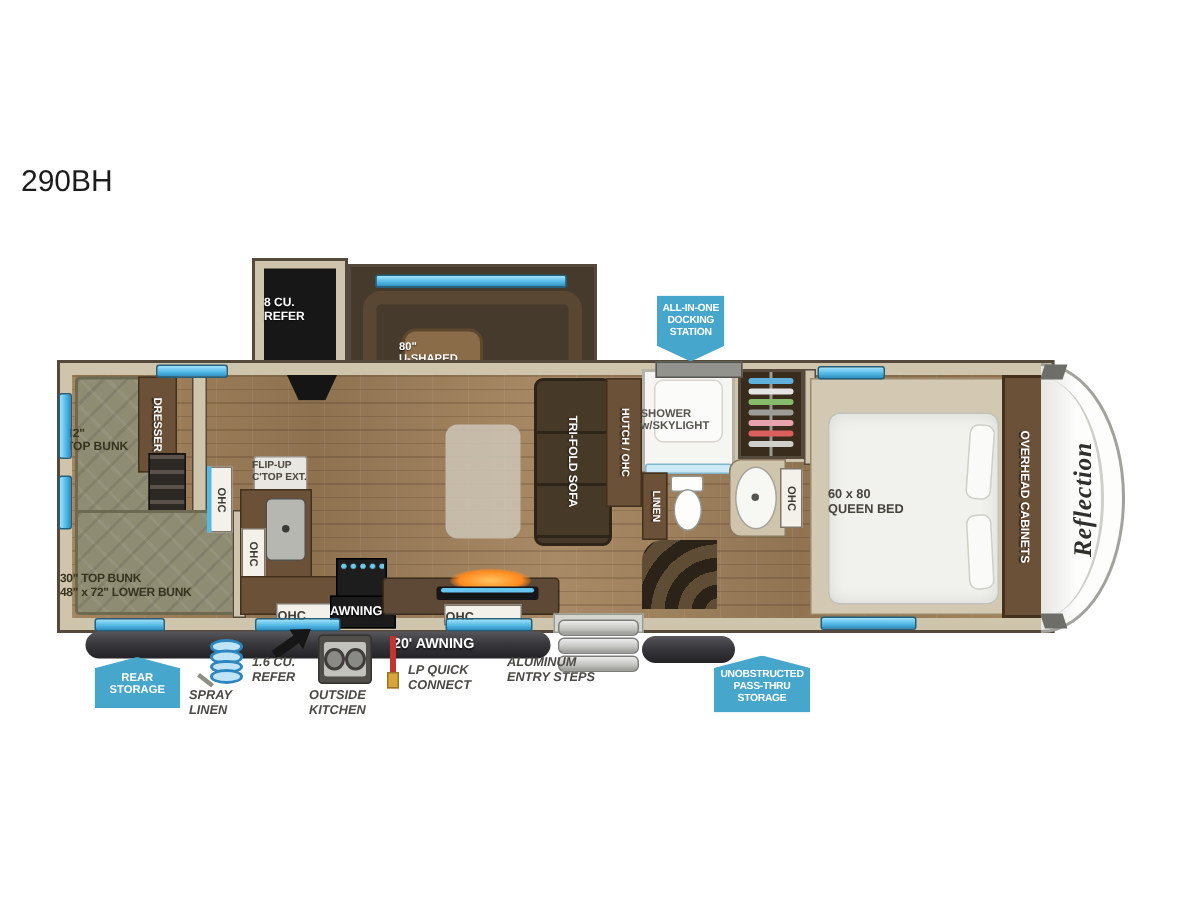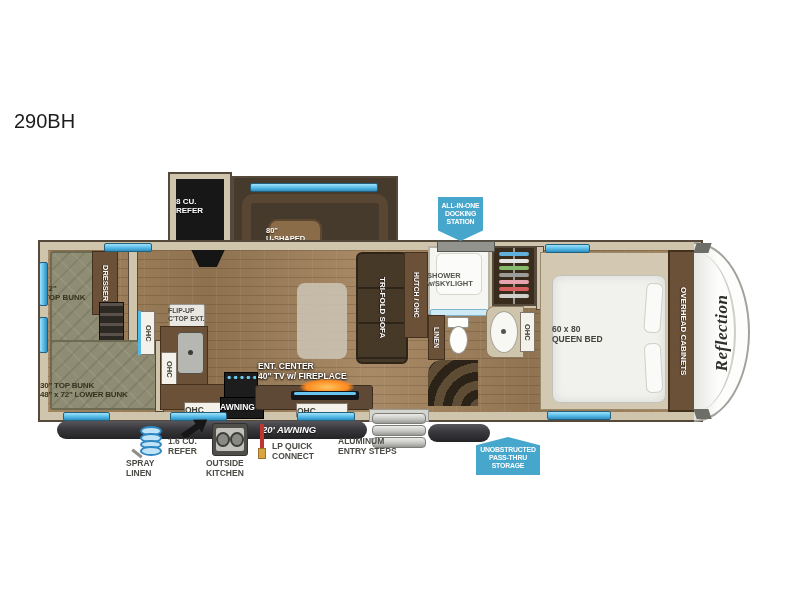--- a/index.html
+++ b/index.html
@@ -16,21 +16,21 @@
   .olive{background-color:#8f8c74;
     background-image:repeating-linear-gradient(135deg, rgba(0,0,0,0.09) 0 2px, transparent 2px 11px),
       repeating-linear-gradient(45deg, rgba(255,255,255,0.06) 0 2px, transparent 2px 13px);
     border:2px solid #6d6a52;border-radius:3px;}
   .win{background:linear-gradient(180deg,#9fe2fb 0%,#55b9e6 55%,#2f8fc0 100%);
        border:1px solid #23607e;border-radius:2px;}
   .winv{background:linear-gradient(90deg,#9fe2fb 0%,#55b9e6 55%,#2f8fc0 100%);
        border:1px solid #23607e;border-radius:2px;}
   .lbl{font-weight:700;text-align:left;white-space:pre-line;line-height:1.13;}
   .wt{color:#fff;text-shadow:0 1px 1px rgba(0,0,0,0.6);}
-  .ann{color:#4b4a45;}
+  .ann{color:#4b4a45;font-style:italic;}
   .vtxt{writing-mode:vertical-rl;white-space:nowrap;font-weight:700;display:flex;
         align-items:center;justify-content:center;text-align:center;}
   .obox{background:#f3f1ea;border:1px solid #80776a;color:#3e3d33;}
   .brown{background:#6b5138;border:1px solid #43311d;color:#fff;}
   .badge{background:#47a6cc;color:#fff;font-weight:700;text-align:center;white-space:pre-line;}
   .badge.up{clip-path:polygon(50% 0,100% 22%,100% 100%,0 100%,0 22%);}
   .badge.dn{clip-path:polygon(0 0,100% 0,100% 76%,50% 100%,0 76%);}
   .bar{background:linear-gradient(180deg,#57575b 0%,#39393d 45%,#232326 100%);border-radius:10px;}
   .coil-loop{width:18px;height:7px;border:2px solid #2e86c0;border-radius:50%;
              background:#bfe4f7;margin-top:-3px;}
@@ -109,23 +109,20 @@
        border-radius:8px;opacity:0.85;"></div>
 
   <div class="a" style="left:356px;top:252px;width:52px;height:112px;background:#473928;
        border:2px solid #2e2417;border-radius:6px;
        background-image:repeating-linear-gradient(180deg,transparent 0 33px,rgba(0,0,0,0.35) 33px 35px);"></div>
   <div class="a vtxt wt" style="left:356px;top:252px;width:52px;height:112px;font-size:8px;">TRI-FOLD SOFA</div>
 
   <div class="a brown" style="left:404px;top:252px;width:24px;height:86px;"></div>
   <div class="a vtxt wt" style="left:404px;top:252px;width:24px;height:86px;font-size:7px;">HUTCH / OHC</div>
 
-  <div class="a lbl wt" style="left:258px;top:362px;width:132px;font-size:8.5px;
-       text-shadow:0 1px 2px rgba(0,0,0,0.9),0 0 3px rgba(0,0,0,0.7);">ENT. CENTER
-40" TV w/ FIREPLACE</div>
   <div class="a" style="left:255px;top:385px;width:118px;height:25px;background:#5e4936;
        border:1px solid #3c2e1f;border-radius:3px;"></div>
   <div class="a" style="left:300px;top:379px;width:54px;height:16px;border-radius:50%;
        background:radial-gradient(ellipse at center,#ffc45e 0%,#ff8a1f 55%,rgba(255,122,20,0) 75%);"></div>
   <div class="a" style="left:291px;top:391px;width:68px;height:9px;background:#15151a;border-radius:2px;"></div>
   <div class="a" style="left:294px;top:392px;width:62px;height:3px;background:#67c6ef;border-radius:2px;"></div>
 
   <div class="a obox lbl" style="left:296px;top:403px;width:52px;height:14px;font-size:8.5px;line-height:14px;">OHC</div>
 
   <div class="a" style="left:428px;top:246px;width:62px;height:68px;background:#f5f5f2;
@@ -205,31 +202,33 @@
   <div class="a" style="left:643px;top:322px;width:160px;height:22px;transform:rotate(-90deg);
        text-align:center;font-family:'Liberation Serif',serif;font-style:italic;font-weight:700;
        font-size:17px;color:#2f2f2b;letter-spacing:0.5px;">Reflection</div>
 
   <div class="a badge dn lbl" style="left:438px;top:197px;width:45px;height:44px;font-size:6.9px;
        padding-top:5px;letter-spacing:-0.2px;">ALL-IN-ONE
 DOCKING
 STATION</div>
 
   <div class="a bar" style="left:57px;top:421px;width:310px;height:18px;"></div>
-  <div class="a lbl wt" style="left:262px;top:425px;width:80px;font-size:9.5px;font-style:italic;">20' AWNING</div>
+  <div class="a lbl wt" style="left:262px;top:425px;width:80px;font-size:9.5px;">20' AWNING</div>
   <div class="a bar" style="left:428px;top:424px;width:62px;height:18px;"></div>
 
   <div class="a" style="left:372px;top:412px;width:54px;height:34px;">
     <div class="stepband"></div>
     <div class="stepband"></div>
     <div class="stepband"></div>
   </div>
   <div class="a lbl ann" style="left:338px;top:437px;width:80px;font-size:8.5px;">ALUMINUM
 ENTRY STEPS</div>
 
+  <div class="a badge up lbl" style="left:63px;top:438px;width:57px;height:34px;font-size:7.5px;padding-top:10px;">REAR
+STORAGE</div>
 
   <div class="a" style="left:140px;top:426px;width:22px;height:30px;display:flex;flex-direction:column;
        align-items:center;padding-top:3px;">
     <div class="coil-loop"></div>
     <div class="coil-loop"></div>
     <div class="coil-loop"></div>
     <div class="coil-loop"></div>
   </div>
   <div class="a" style="left:131px;top:452px;width:12px;height:3px;background:#8f8f8a;transform:rotate(38deg);"></div>
   <div class="a lbl ann" style="left:126px;top:459px;width:52px;font-size:8.5px;">SPRAY

